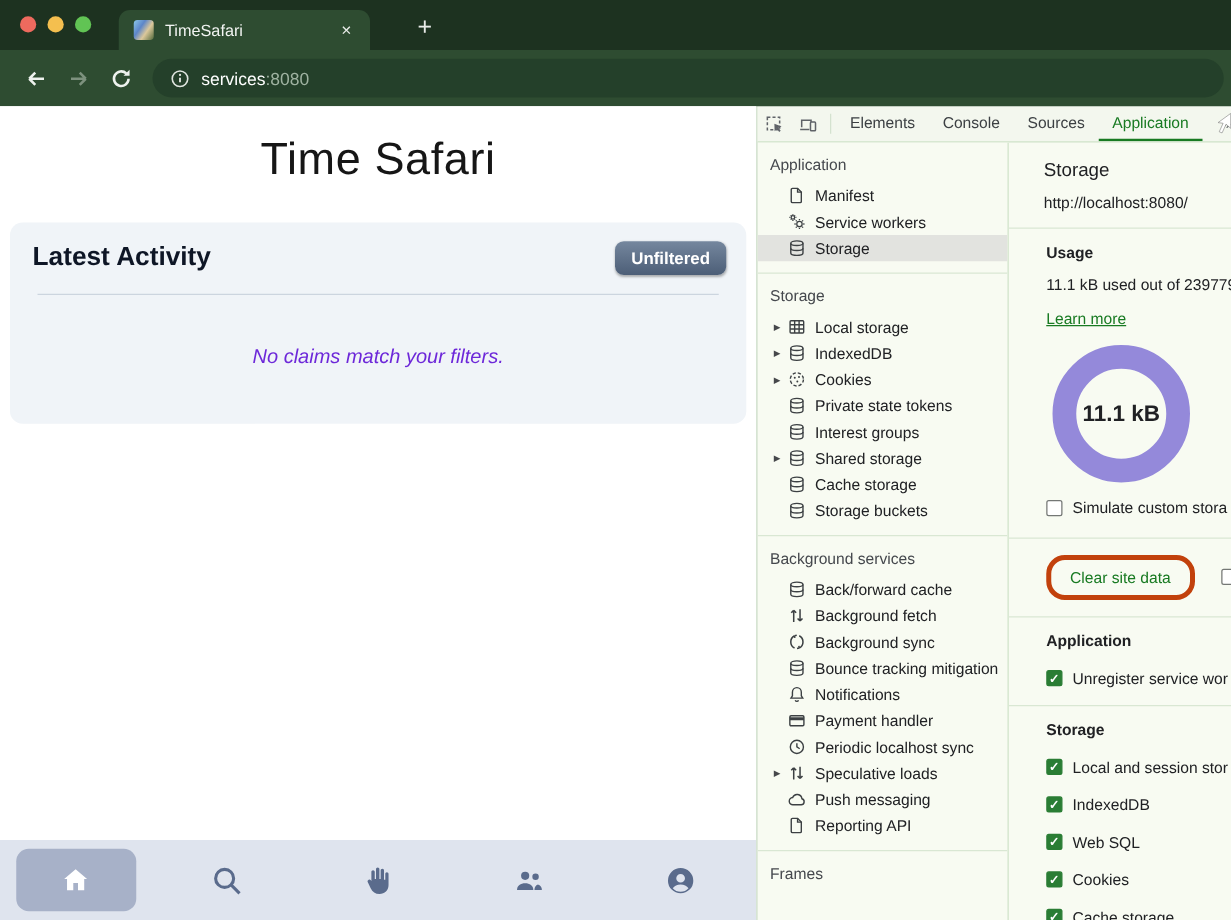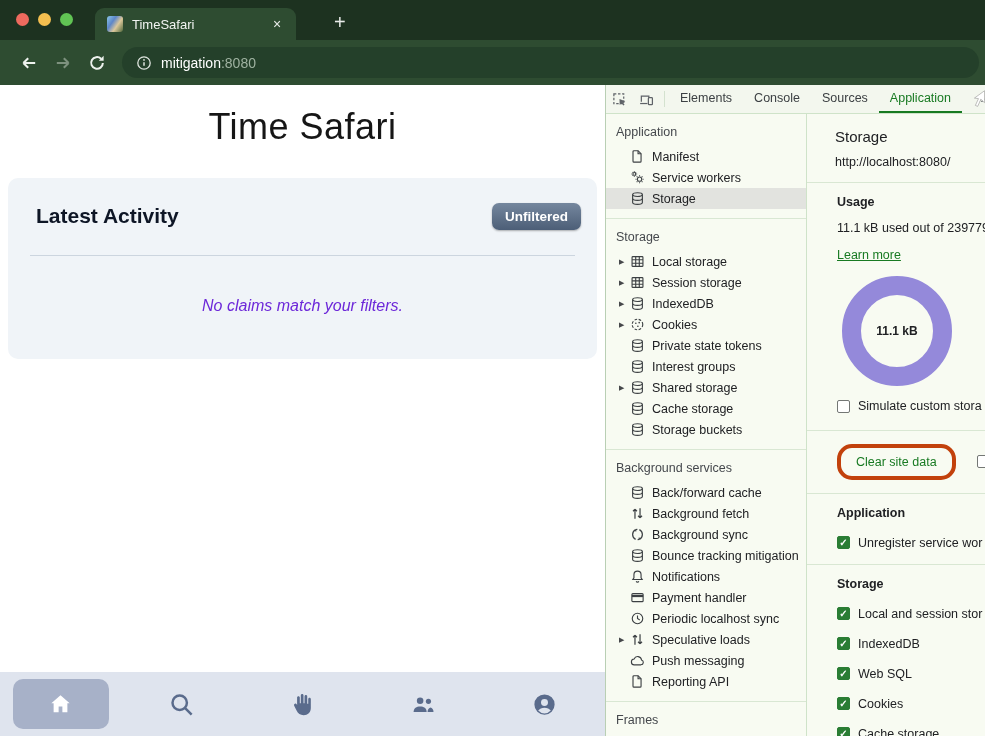--- a/index.html
+++ b/index.html
@@ -46,21 +46,21 @@
   .alert{margin:31px 8px 0;background:var(--alert_yellow,#f5e187);border-radius:10px;
     padding:17px 14px 16px;box-sizing:border-box;}
   .alert-msg{font-size:16.5px;color:#1c1c1c;text-align:center;}
   .alert-btn{display:block;width:100%;margin-top:13px;height:42px;border:none;border-radius:8px;
     background:linear-gradient(180deg,var(--button_blue_top,#6693f3),var(--button_blue_bottom,#2c58d3));
     color:#fff;font-size:16.5px;font-weight:700;font-family:inherit;cursor:pointer;
     box-shadow:0 1px 2px rgba(0,0,0,.35);}
   .card{margin:30px 8px 0;background:var(--card_bg,#f0f4f8);border-radius:10px;
     padding:14px 16px 44px;box-sizing:border-box;}
   .card-head{display:flex;justify-content:space-between;align-items:center;}
-  .card-head h2{margin:12px;font-size:21px;font-weight:800;color:#0e1626;}
+  .card-head h2{margin:2px;font-size:21px;font-weight:800;color:#0e1626;}
   .filter-btn{border:none;border-radius:7px;padding:6px 13px;color:#fff;font-size:13.5px;font-weight:700;
     font-family:inherit;cursor:pointer;
     background:linear-gradient(180deg,var(--unfiltered_top,#75879e),var(--unfiltered_bottom,#4c5e77));
     box-shadow:0 1px 2px rgba(0,0,0,.3);text-align:center;}
   .card-divider{height:1px;background:#ccd5df;margin:15px 6px 0;}
   .empty-msg{margin-top:41px;text-align:center;font-style:italic;font-size:16px;color:#6d28d9;}
 
   
   .bottom-nav{position:absolute;left:0;right:0;bottom:0;height:64px;background:var(--nav_bg,#dfe4ee);
     display:flex;align-items:center;}
@@ -95,21 +95,21 @@
   .dt-head{padding:14px 6px 13px 28px;border-bottom:1px solid #d9e7d3;white-space:nowrap;overflow:hidden;}
   .dt-title{font-size:15px;}
   .dt-origin{margin-top:10px;}
   .dt-block{padding:12px 0 14px 30px;border-bottom:1px solid #d9e7d3;white-space:nowrap;overflow:hidden;}
   .b-title{font-weight:700;}
   .usage-text{margin-top:12px;}
   .learn{display:inline-block;margin-top:13px;color:var(--devtools_accent,#187a22);
     text-decoration:underline;cursor:pointer;}
   .donut{width:72px;height:72px;border:19px solid var(--donut_purple,#9489da);border-radius:50%;
     margin:14px 0 13px 5px;display:flex;align-items:center;justify-content:center;}
-  .donut-label{font-weight:700;font-size:12px;}
+  .donut-label{font-weight:700;font-size:18px;}
   .cb-row{display:inline-flex;align-items:center;gap:8px;cursor:pointer;}
   .cb{width:13px;height:13px;flex:0 0 13px;border:1px solid #747775;border-radius:2px;background:#fff;
     display:inline-flex;align-items:center;justify-content:center;box-sizing:border-box;}
   .cb.checked{background:var(--checkbox_green,#2a7d34);border-color:var(--checkbox_green,#2a7d34);
     color:#fff;font-size:10px;font-weight:700;}
   .cb.checked::after{content:"\2713";}
   .clear-row{display:flex;align-items:center;gap:21px;padding:13px 0 13px 30px;border-bottom:1px solid #d9e7d3;
     white-space:nowrap;overflow:hidden;}
   .clear-btn{border:4px solid #c2410c;color:var(--devtools_accent,#187a22);background:transparent;
     border-radius:15px;padding:7px 15px;font-size:12.5px;font-family:inherit;cursor:pointer;}
@@ -277,21 +277,21 @@
     </span>
   <span class="nav-btn">
       <svg>
         <use href="#u-reload"></use>
       </svg>
     </span>
   <div class="urlbar">
     <span class="info-icon"><svg>
           <use href="#u-info"></use>
         </svg></span>
-    <span class="url-text"><span>mitigation</span><span class="url-port">:8080</span></span>
+    <span class="url-text"><span>services</span><span class="url-port">:8080</span></span>
   </div>
   <svg class="cursor-artifact">
       <use href="#u-cursor"></use>
     </svg>
 </div>
 
 <div class="main">
 
   <div class="page">
     <h1>Time Safari</h1>
@@ -386,27 +386,20 @@
             <div class="dt-row">
               <span class="exp" style="visibility:visible">▶</span>
               <svg class="ticon">
                 <use href="#i-table"></use>
               </svg>
               <span class="tlabel">Local storage</span>
             </div>
             <div class="dt-row">
               <span class="exp" style="visibility:visible">▶</span>
               <svg class="ticon">
-                <use href="#i-table"></use>
-              </svg>
-              <span class="tlabel">Session storage</span>
-            </div>
-            <div class="dt-row">
-              <span class="exp" style="visibility:visible">▶</span>
-              <svg class="ticon">
                 <use href="#i-db"></use>
               </svg>
               <span class="tlabel">IndexedDB</span>
             </div>
             <div class="dt-row">
               <span class="exp" style="visibility:visible">▶</span>
               <svg class="ticon">
                 <use href="#i-cookie"></use>
               </svg>
               <span class="tlabel">Cookies</span>

